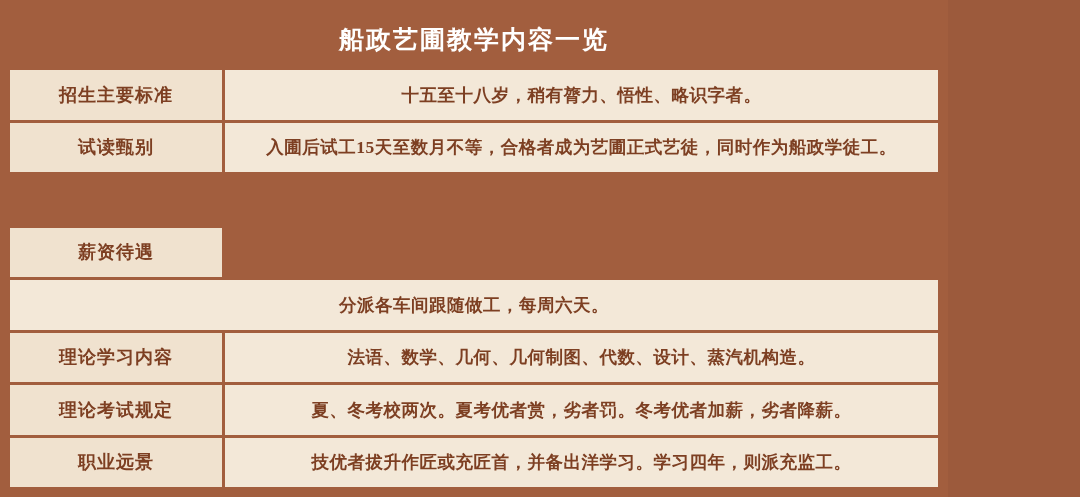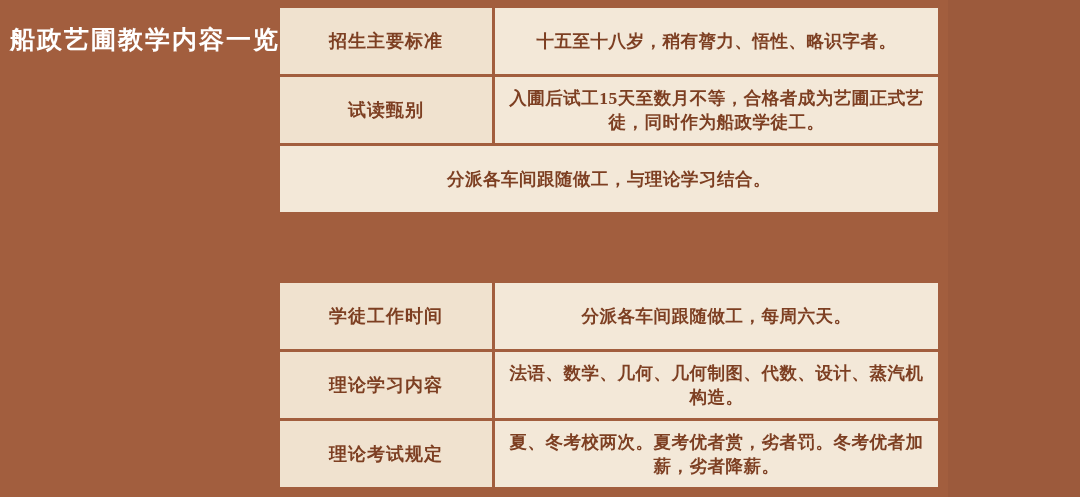--- a/index.html
+++ b/index.html
@@ -13,21 +13,21 @@
     font-family: "Liberation Sans", sans-serif;
     overflow: hidden;
   }
   .sheet {
     width: 948px;
     height: 497px;
     box-sizing: border-box;
     background: #a25e3e;
     padding: 8px 10px 10px 10px;
     display: flex;
-    flex-direction: row;
+    flex-direction: column;
   }
   .title-bar {
     height: 62px;
     display: flex;
     align-items: center;
     justify-content: center;
     flex: 0 0 auto;
   }
   .title-text {
     color: #ffffff;
@@ -92,37 +92,40 @@
       <div class="cell-label">招生主要标准</div>
       <div class="cell-value">十五至十八岁，稍有膂力、悟性、略识字者。</div>
     </div>
 
     <div class="row">
       <div class="cell-label">试读甄别</div>
       <div class="cell-value">入圃后试工15天至数月不等，合格者成为艺圃正式艺徒，同时作为船政学徒工。</div>
     </div>
 
     <div class="row">
-      <div class="cell-value">分派各车间跟随做工，与理论学习结合。</div>
     </div>
 
     <div class="row">
+      <div class="cell-label">薪资待遇</div>
     </div>
 
     <div class="row">
-      <div class="cell-label">学徒工作时间</div>
       <div class="cell-value">分派各车间跟随做工，每周六天。</div>
     </div>
 
 
     <div class="row">
       <div class="cell-label">理论学习内容</div>
       <div class="cell-value">法语、数学、几何、几何制图、代数、设计、蒸汽机构造。</div>
     </div>
 
     <div class="row">
       <div class="cell-label">理论考试规定</div>
       <div class="cell-value">夏、冬考校两次。夏考优者赏，劣者罚。冬考优者加薪，劣者降薪。</div>
     </div>
 
+    <div class="row">
+      <div class="cell-label">职业远景</div>
+      <div class="cell-value">技优者拔升作匠或充匠首，并备出洋学习。学习四年，则派充监工。</div>
+    </div>
 
   </div>
 </div>
 
 </body></html>

